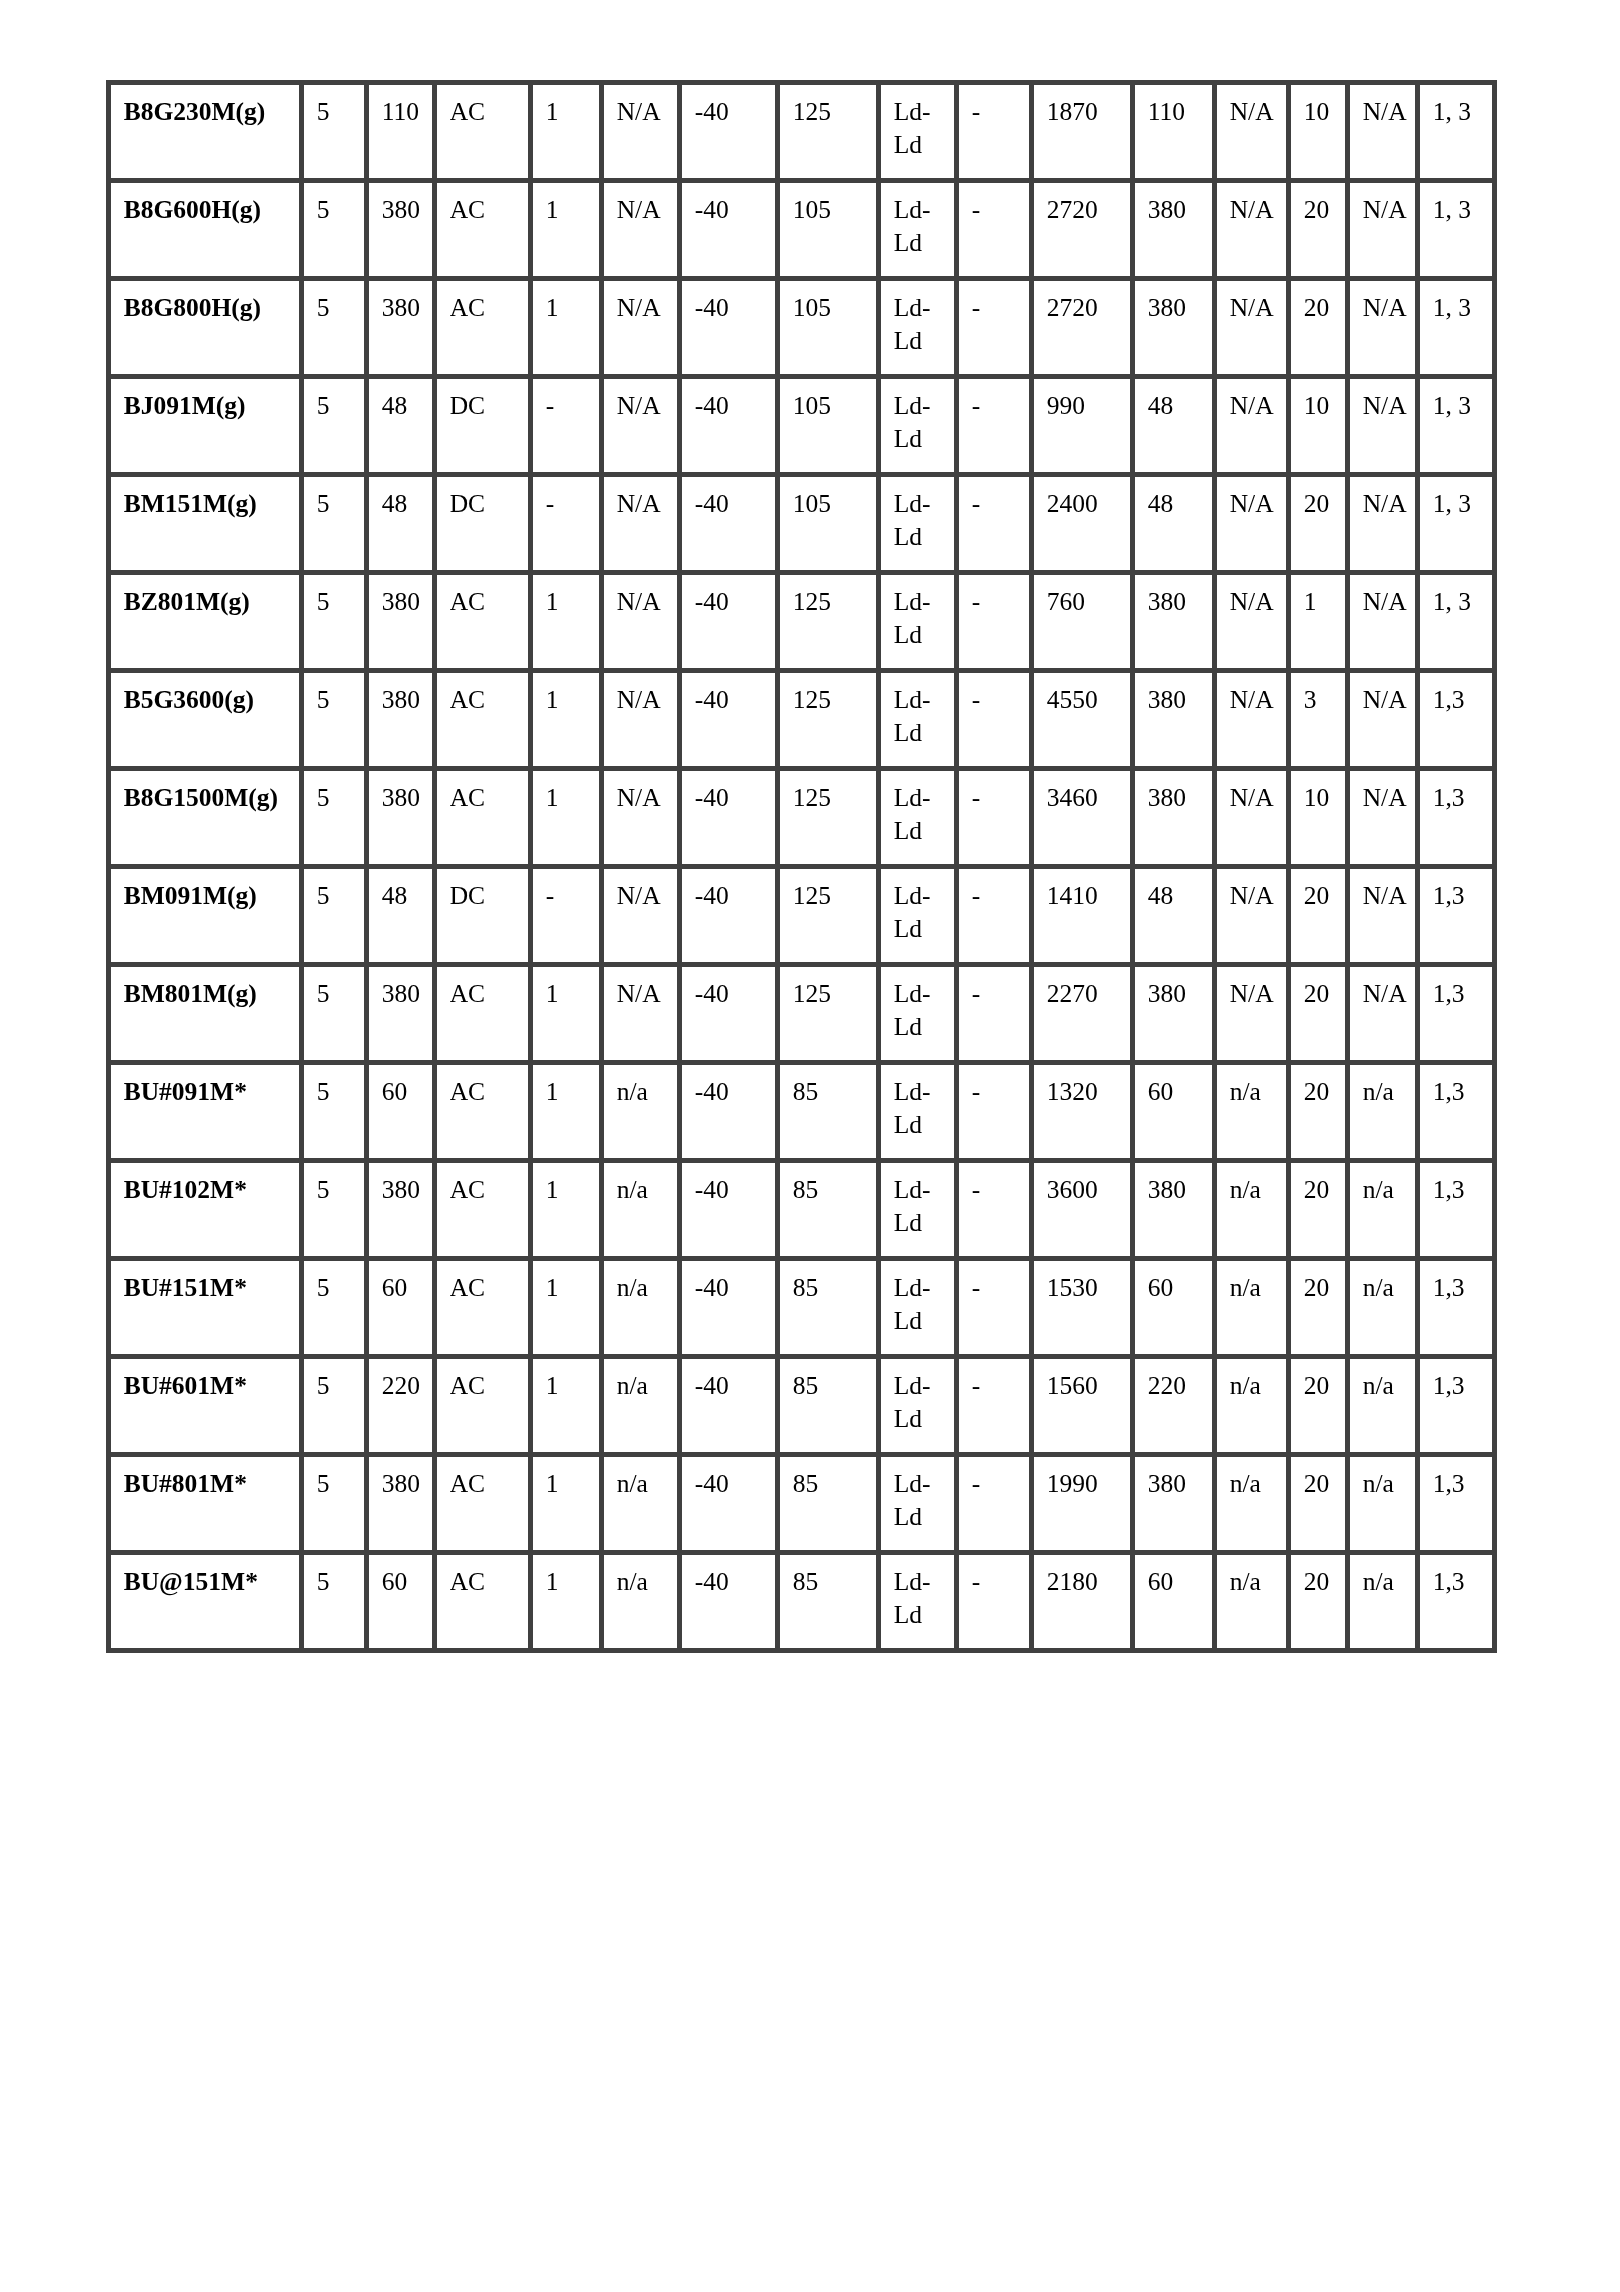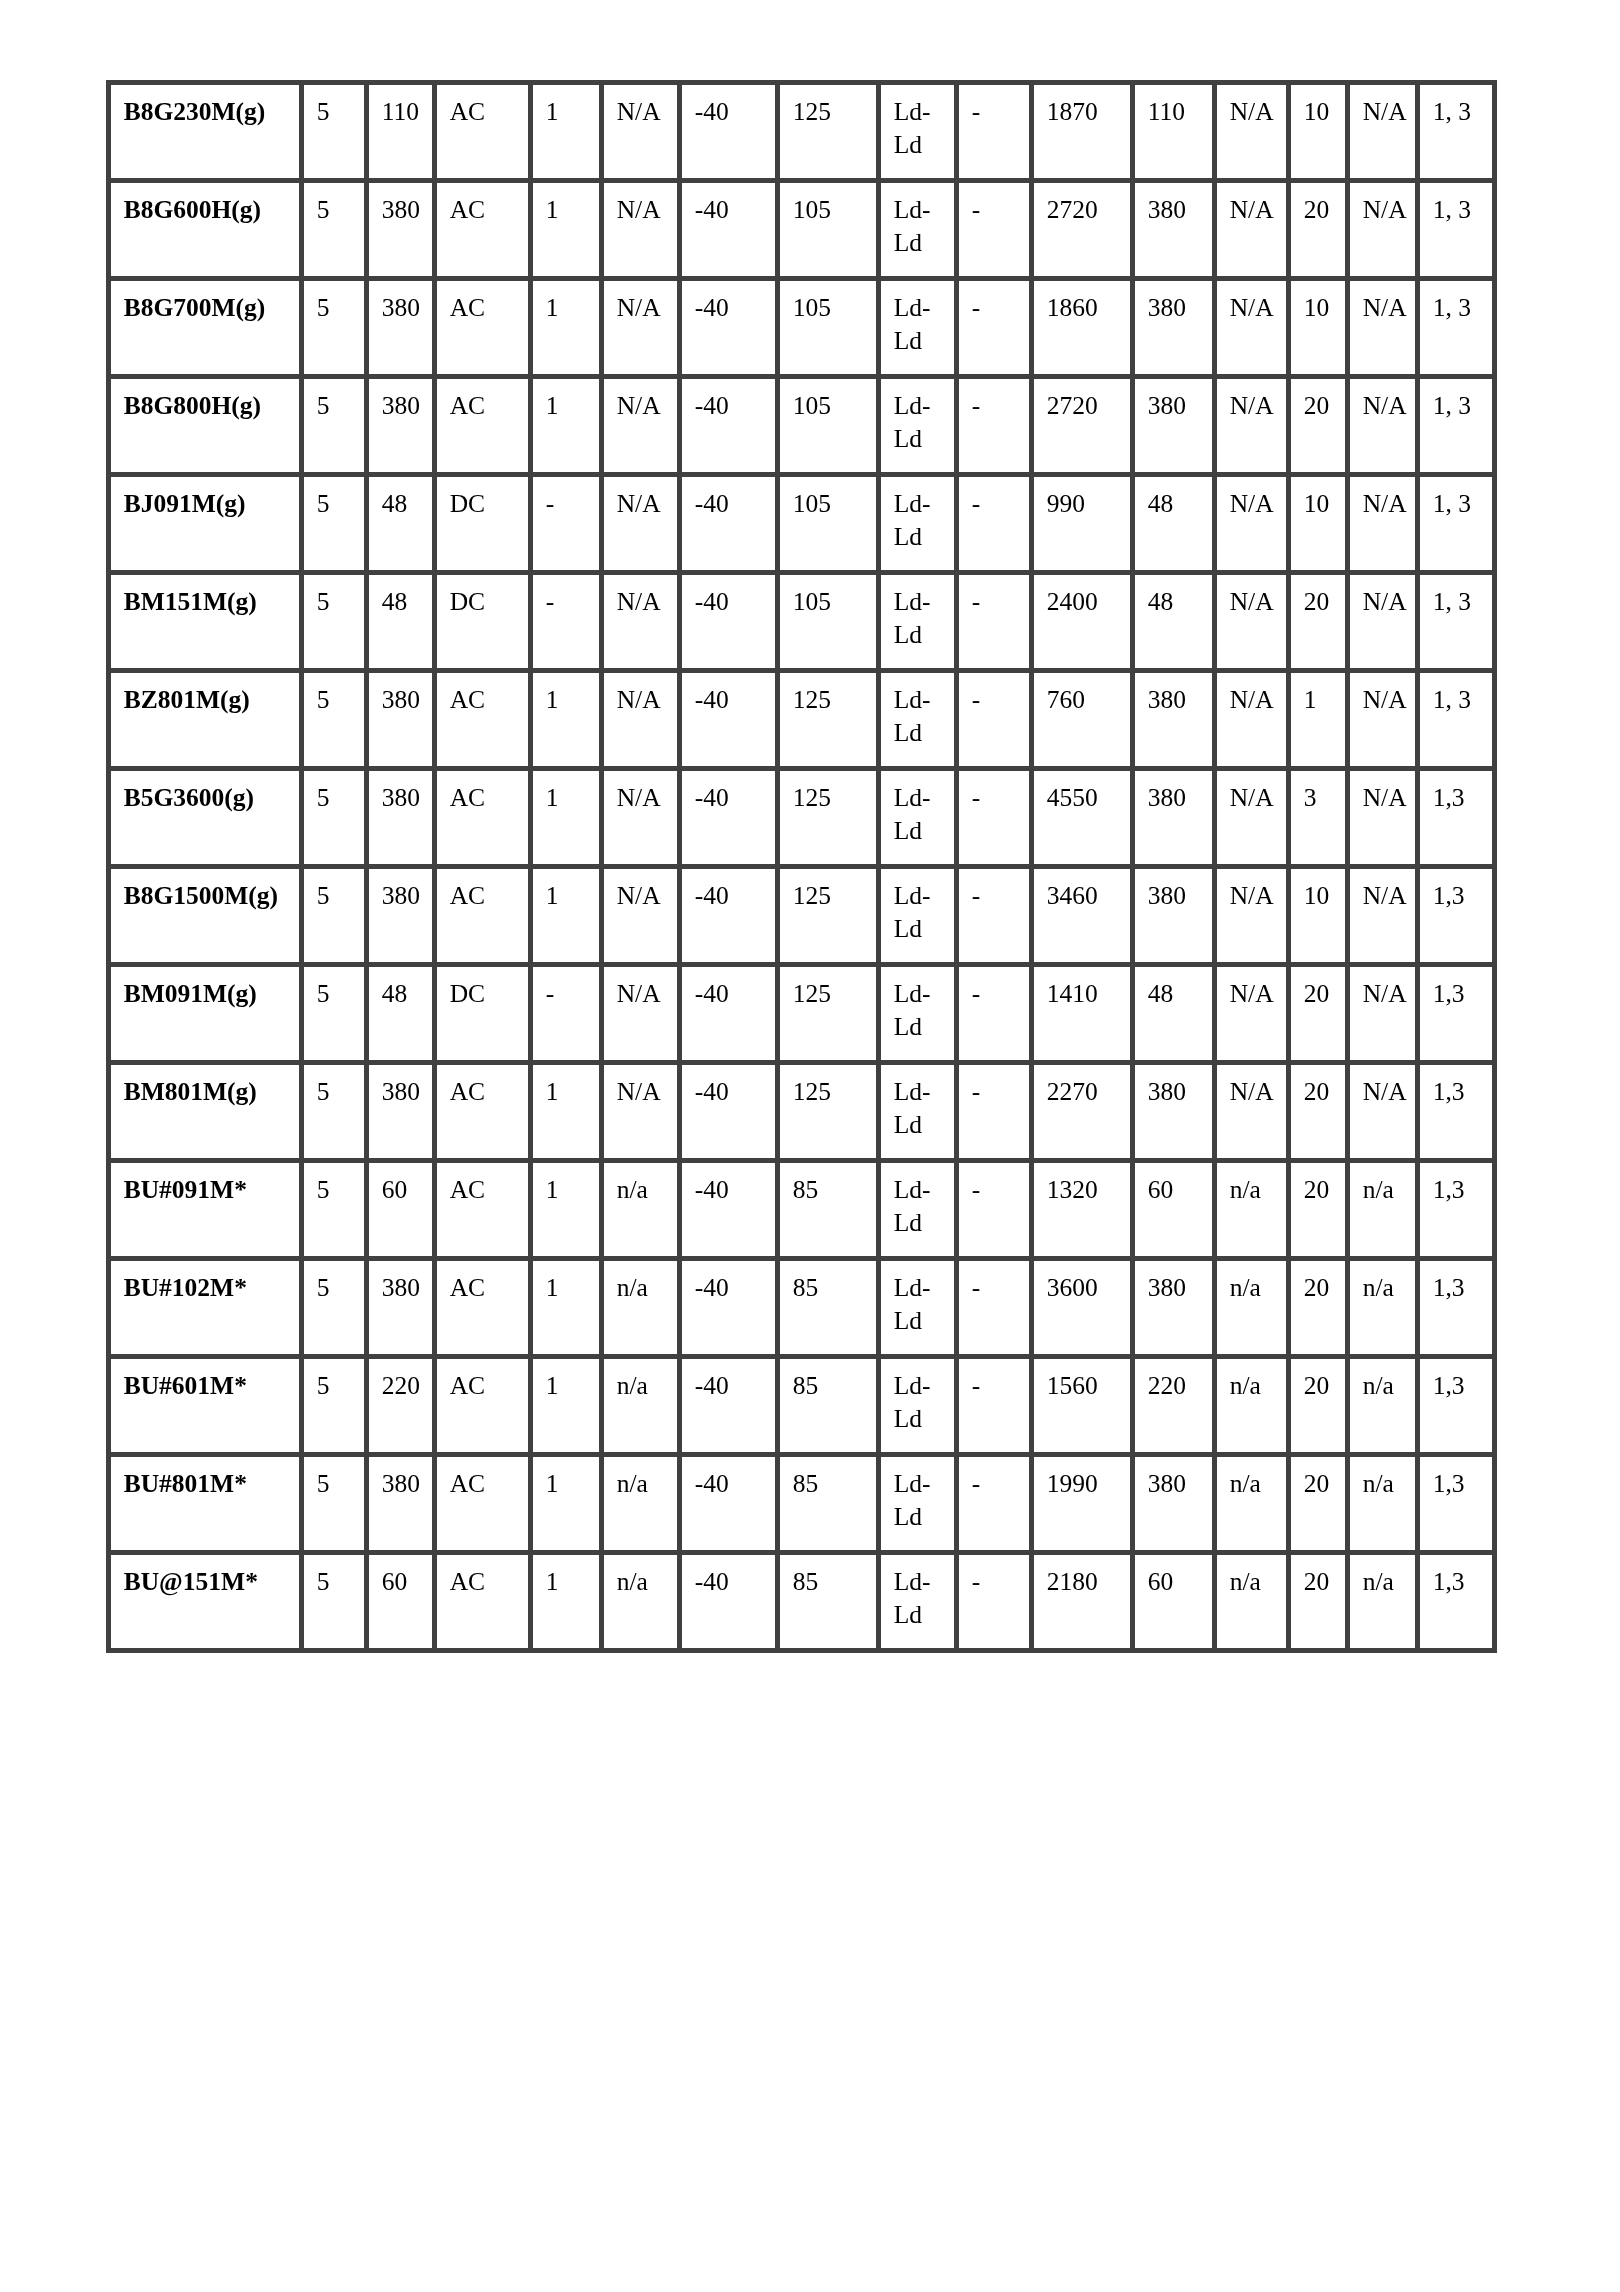--- a/index.html
+++ b/index.html
@@ -101,153 +101,135 @@
           <td class="wrap">Ld-Ld</td>
           <td>-</td>
           <td>2720</td>
           <td>380</td>
           <td>N/A</td>
           <td>20</td>
           <td>N/A</td>
           <td>1, 3</td>
         </tr>
         <tr>
-          <td class="model">B8G700M(g)</td>
+          <td class="model">B8G800H(g)</td>
           <td>5</td>
           <td>380</td>
           <td>AC</td>
           <td>1</td>
           <td>N/A</td>
           <td>-40</td>
           <td>105</td>
           <td class="wrap">Ld-Ld</td>
           <td>-</td>
-          <td>1860</td>
-          <td>380</td>
+          <td>2720</td>
+          <td>380</td>
+          <td>N/A</td>
+          <td>20</td>
+          <td>N/A</td>
+          <td>1, 3</td>
+        </tr>
+        <tr>
+          <td class="model">BJ091M(g)</td>
+          <td>5</td>
+          <td>48</td>
+          <td>DC</td>
+          <td>-</td>
+          <td>N/A</td>
+          <td>-40</td>
+          <td>105</td>
+          <td class="wrap">Ld-Ld</td>
+          <td>-</td>
+          <td>990</td>
+          <td>48</td>
           <td>N/A</td>
           <td>10</td>
           <td>N/A</td>
           <td>1, 3</td>
         </tr>
         <tr>
-          <td class="model">B8G800H(g)</td>
-          <td>5</td>
-          <td>380</td>
-          <td>AC</td>
-          <td>1</td>
+          <td class="model">BM151M(g)</td>
+          <td>5</td>
+          <td>48</td>
+          <td>DC</td>
+          <td>-</td>
           <td>N/A</td>
           <td>-40</td>
           <td>105</td>
           <td class="wrap">Ld-Ld</td>
           <td>-</td>
-          <td>2720</td>
-          <td>380</td>
-          <td>N/A</td>
-          <td>20</td>
-          <td>N/A</td>
-          <td>1, 3</td>
-        </tr>
-        <tr>
-          <td class="model">BJ091M(g)</td>
+          <td>2400</td>
+          <td>48</td>
+          <td>N/A</td>
+          <td>20</td>
+          <td>N/A</td>
+          <td>1, 3</td>
+        </tr>
+        <tr>
+          <td class="model">BZ801M(g)</td>
+          <td>5</td>
+          <td>380</td>
+          <td>AC</td>
+          <td>1</td>
+          <td>N/A</td>
+          <td>-40</td>
+          <td>125</td>
+          <td class="wrap">Ld-Ld</td>
+          <td>-</td>
+          <td>760</td>
+          <td>380</td>
+          <td>N/A</td>
+          <td>1</td>
+          <td>N/A</td>
+          <td>1, 3</td>
+        </tr>
+        <tr>
+          <td class="model">B5G3600(g)</td>
+          <td>5</td>
+          <td>380</td>
+          <td>AC</td>
+          <td>1</td>
+          <td>N/A</td>
+          <td>-40</td>
+          <td>125</td>
+          <td class="wrap">Ld-Ld</td>
+          <td>-</td>
+          <td>4550</td>
+          <td>380</td>
+          <td>N/A</td>
+          <td>3</td>
+          <td>N/A</td>
+          <td>1,3</td>
+        </tr>
+        <tr>
+          <td class="model">B8G1500M(g)</td>
+          <td>5</td>
+          <td>380</td>
+          <td>AC</td>
+          <td>1</td>
+          <td>N/A</td>
+          <td>-40</td>
+          <td>125</td>
+          <td class="wrap">Ld-Ld</td>
+          <td>-</td>
+          <td>3460</td>
+          <td>380</td>
+          <td>N/A</td>
+          <td>10</td>
+          <td>N/A</td>
+          <td>1,3</td>
+        </tr>
+        <tr>
+          <td class="model">BM091M(g)</td>
           <td>5</td>
           <td>48</td>
           <td>DC</td>
           <td>-</td>
           <td>N/A</td>
           <td>-40</td>
-          <td>105</td>
-          <td class="wrap">Ld-Ld</td>
-          <td>-</td>
-          <td>990</td>
-          <td>48</td>
-          <td>N/A</td>
-          <td>10</td>
-          <td>N/A</td>
-          <td>1, 3</td>
-        </tr>
-        <tr>
-          <td class="model">BM151M(g)</td>
-          <td>5</td>
-          <td>48</td>
-          <td>DC</td>
-          <td>-</td>
-          <td>N/A</td>
-          <td>-40</td>
-          <td>105</td>
-          <td class="wrap">Ld-Ld</td>
-          <td>-</td>
-          <td>2400</td>
-          <td>48</td>
-          <td>N/A</td>
-          <td>20</td>
-          <td>N/A</td>
-          <td>1, 3</td>
-        </tr>
-        <tr>
-          <td class="model">BZ801M(g)</td>
-          <td>5</td>
-          <td>380</td>
-          <td>AC</td>
-          <td>1</td>
-          <td>N/A</td>
-          <td>-40</td>
-          <td>125</td>
-          <td class="wrap">Ld-Ld</td>
-          <td>-</td>
-          <td>760</td>
-          <td>380</td>
-          <td>N/A</td>
-          <td>1</td>
-          <td>N/A</td>
-          <td>1, 3</td>
-        </tr>
-        <tr>
-          <td class="model">B5G3600(g)</td>
-          <td>5</td>
-          <td>380</td>
-          <td>AC</td>
-          <td>1</td>
-          <td>N/A</td>
-          <td>-40</td>
-          <td>125</td>
-          <td class="wrap">Ld-Ld</td>
-          <td>-</td>
-          <td>4550</td>
-          <td>380</td>
-          <td>N/A</td>
-          <td>3</td>
-          <td>N/A</td>
-          <td>1,3</td>
-        </tr>
-        <tr>
-          <td class="model">B8G1500M(g)</td>
-          <td>5</td>
-          <td>380</td>
-          <td>AC</td>
-          <td>1</td>
-          <td>N/A</td>
-          <td>-40</td>
-          <td>125</td>
-          <td class="wrap">Ld-Ld</td>
-          <td>-</td>
-          <td>3460</td>
-          <td>380</td>
-          <td>N/A</td>
-          <td>10</td>
-          <td>N/A</td>
-          <td>1,3</td>
-        </tr>
-        <tr>
-          <td class="model">BM091M(g)</td>
-          <td>5</td>
-          <td>48</td>
-          <td>DC</td>
-          <td>-</td>
-          <td>N/A</td>
-          <td>-40</td>
           <td>125</td>
           <td class="wrap">Ld-Ld</td>
           <td>-</td>
           <td>1410</td>
           <td>48</td>
           <td>N/A</td>
           <td>20</td>
           <td>N/A</td>
           <td>1,3</td>
         </tr>
@@ -293,20 +275,38 @@
           <td>380</td>
           <td>AC</td>
           <td>1</td>
           <td>n/a</td>
           <td>-40</td>
           <td>85</td>
           <td class="wrap">Ld-Ld</td>
           <td>-</td>
           <td>3600</td>
           <td>380</td>
+          <td>n/a</td>
+          <td>20</td>
+          <td>n/a</td>
+          <td>1,3</td>
+        </tr>
+        <tr>
+          <td class="model">BU#151M*</td>
+          <td>5</td>
+          <td>60</td>
+          <td>AC</td>
+          <td>1</td>
+          <td>n/a</td>
+          <td>-40</td>
+          <td>85</td>
+          <td class="wrap">Ld-Ld</td>
+          <td>-</td>
+          <td>1530</td>
+          <td>60</td>
           <td>n/a</td>
           <td>20</td>
           <td>n/a</td>
           <td>1,3</td>
         </tr>
         <tr>
           <td class="model">BU#601M*</td>
           <td>5</td>
           <td>220</td>
           <td>AC</td>

